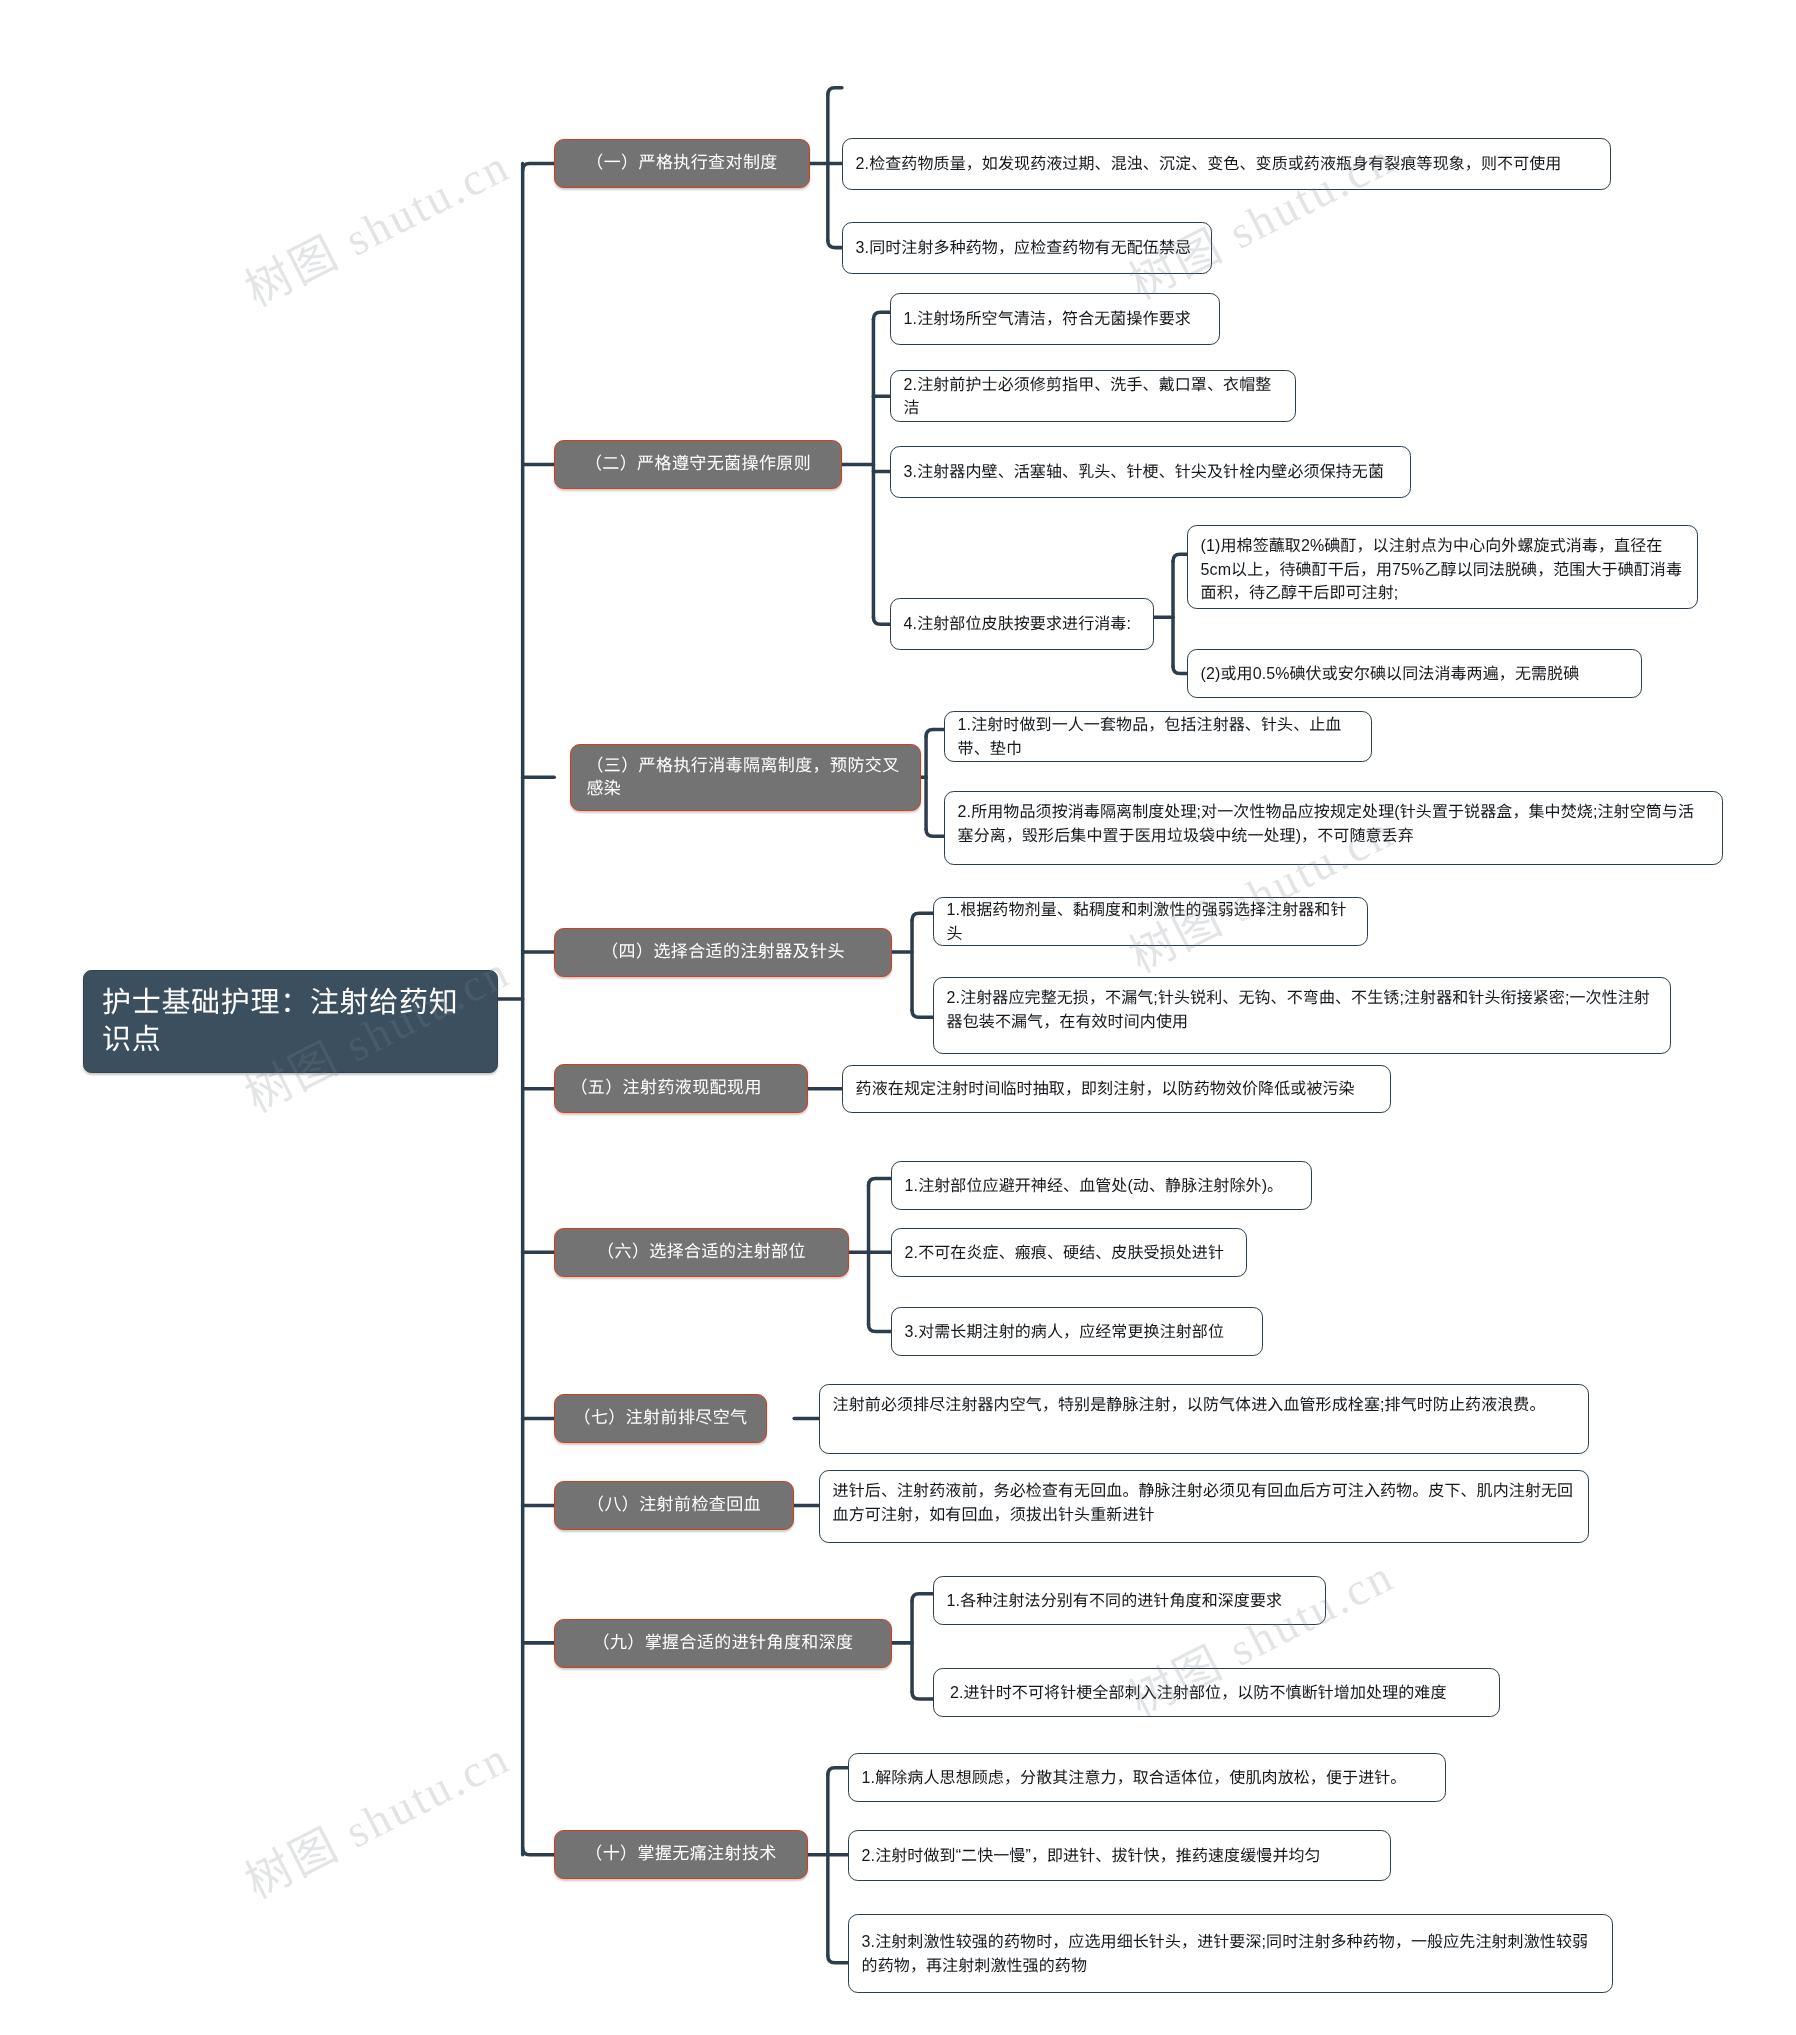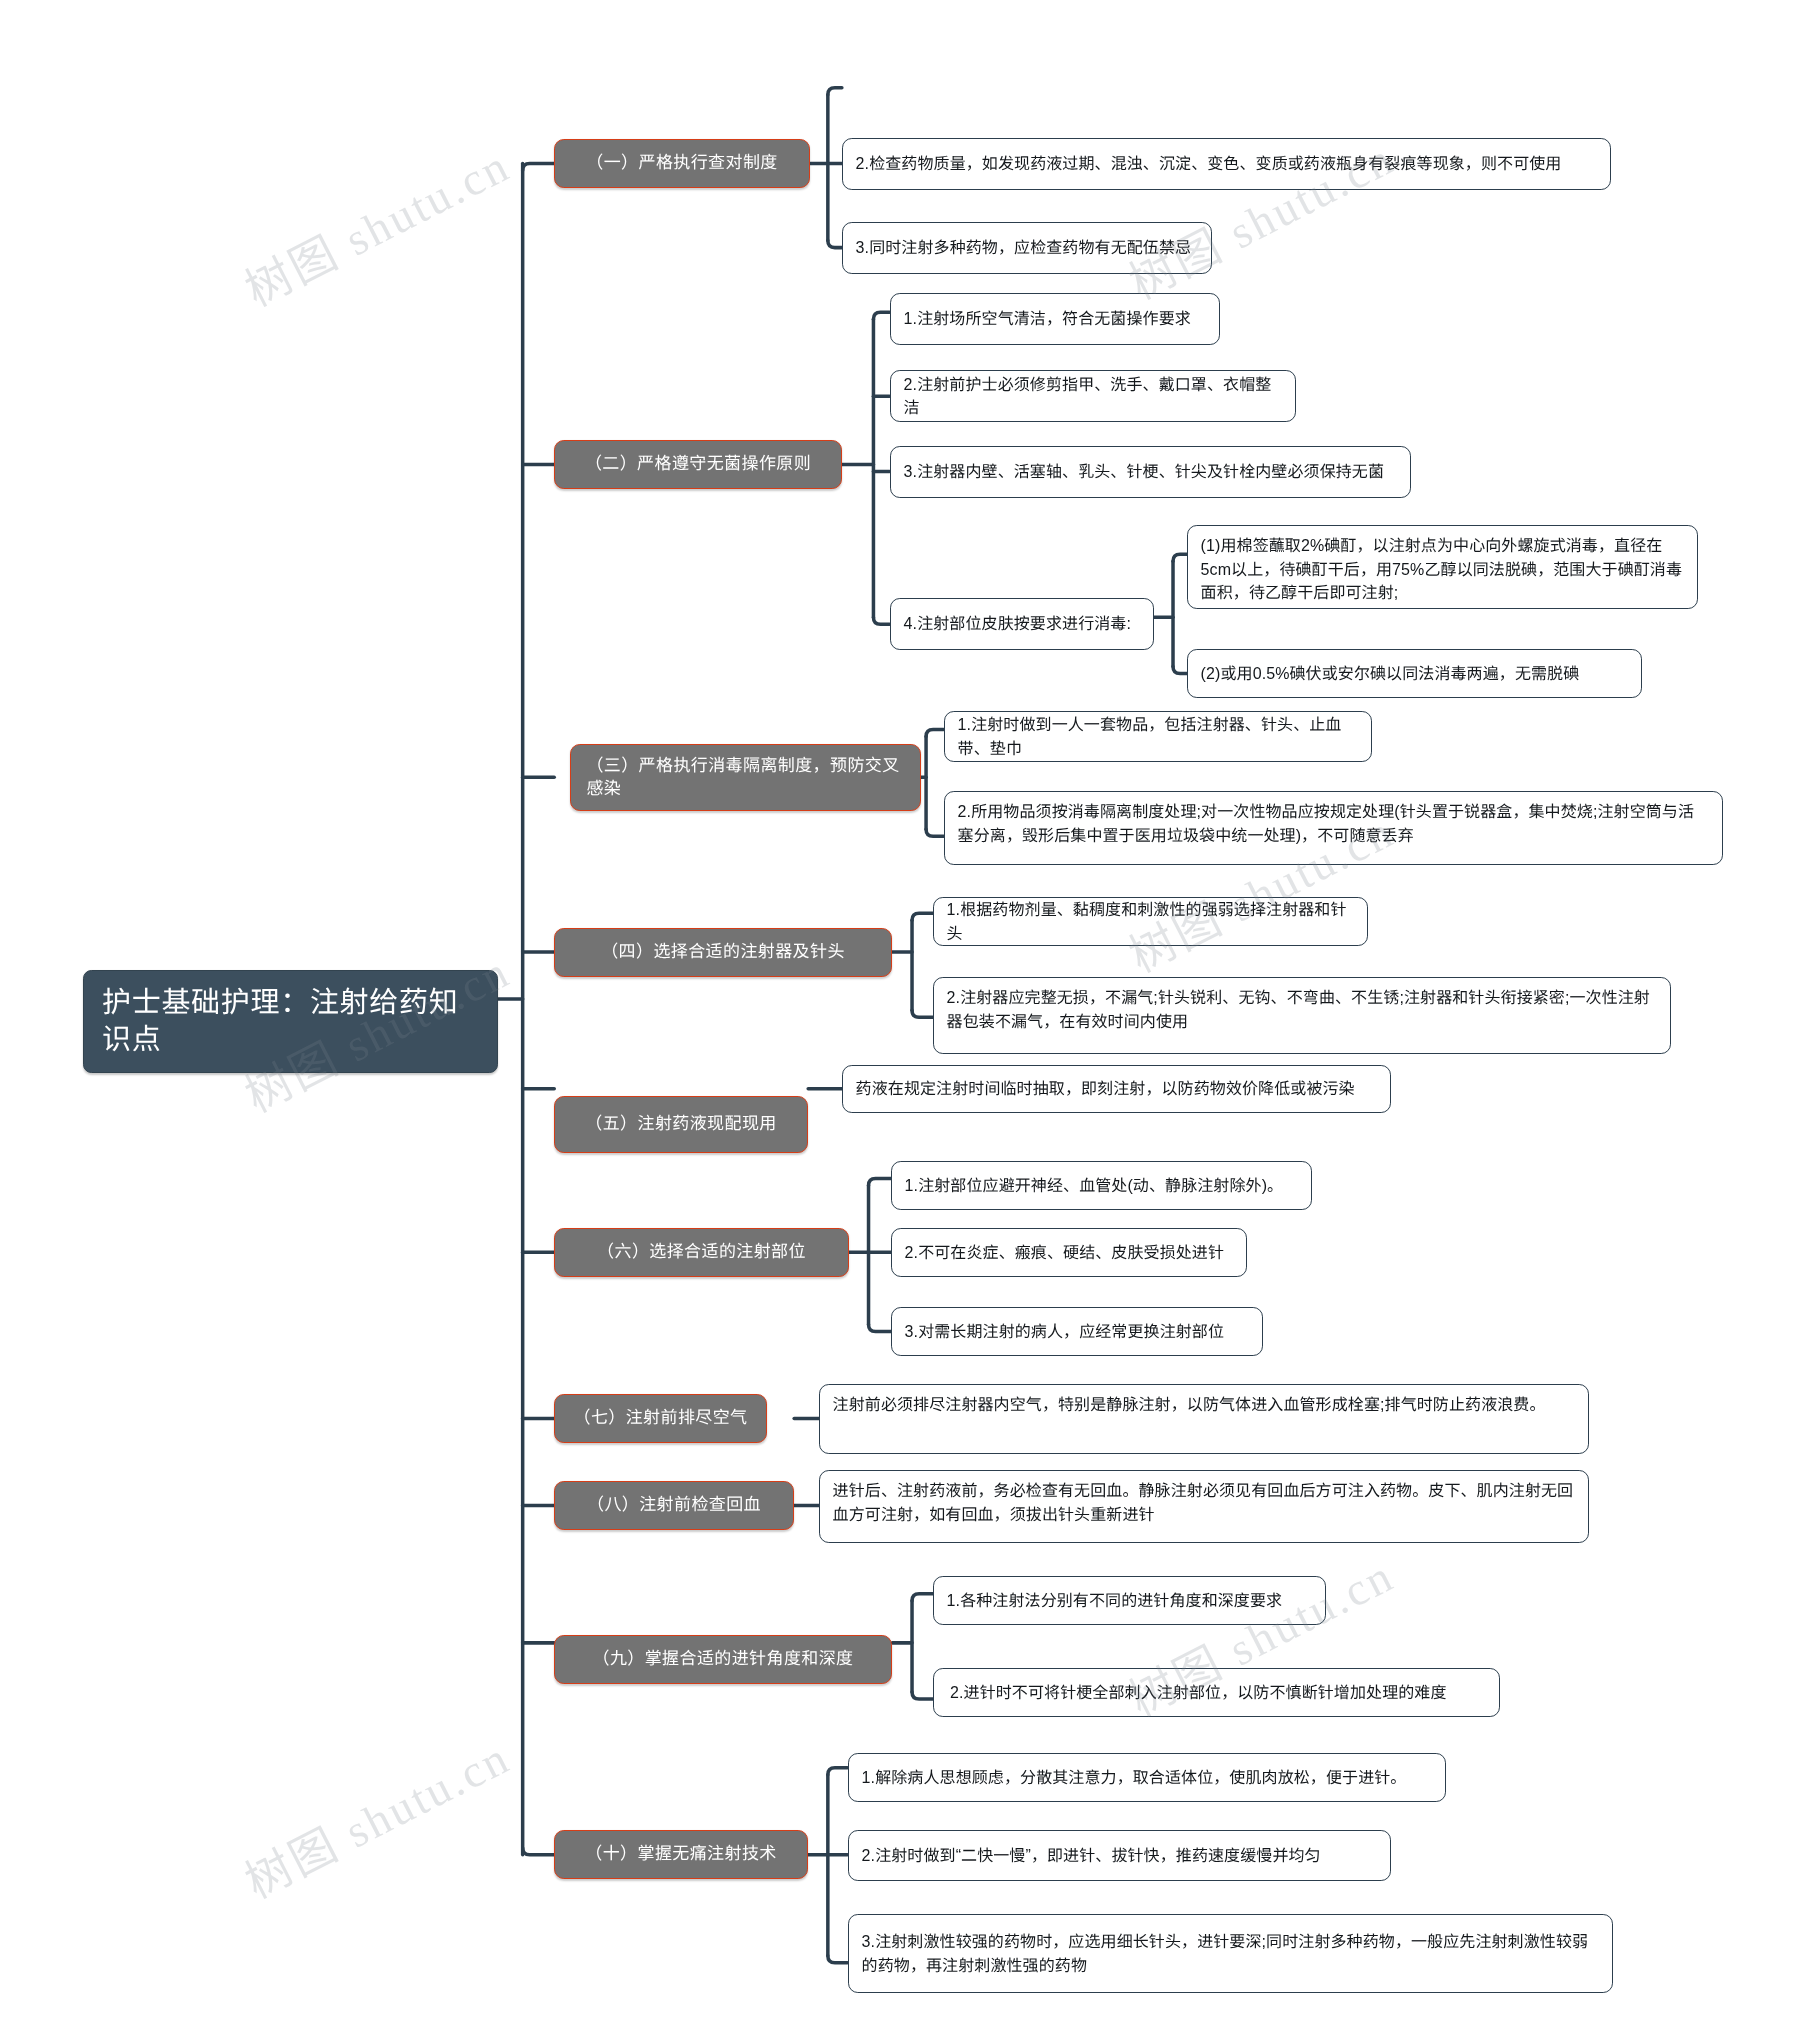--- a/index.html
+++ b/index.html
@@ -235,21 +235,21 @@
     <span>（四）选择合适的注射器及针头</span>
   </div>
 
   <div class="node node-leaf" style="left:933px; top:897px; width:435px; height:49px;">
     <span>1.根据药物剂量、黏稠度和刺激性的强弱选择注射器和针头</span>
   </div>
   <div class="node node-leaf" style="left:933px; top:977px; width:738px; height:77px; align-items:flex-start;">
     <span>2.注射器应完整无损，不漏气;针头锐利、无钩、不弯曲、不生锈;注射器和针头衔接紧密;一次性注射器包装不漏气，在有效时间内使用</span>
   </div>
 
-  <div class="node node-topic" style="left:554px; top:1064px; width:254px; height:57px; justify-content:center;margin-top:32px;">
+  <div class="node node-topic" style="left:554px; top:1064px; width:254px; height:49px; ">
     <span>（五）注射药液现配现用</span>
   </div>
 
   <div class="node node-leaf" style="left:842px; top:1065px; width:549px; height:48px;">
     <span>药液在规定注射时间临时抽取，即刻注射，以防药物效价降低或被污染</span>
   </div>
 
   <div class="node node-topic" style="left:554px; top:1228px; width:295px; height:49px; justify-content:center;">
     <span>（六）选择合适的注射部位</span>
   </div>
@@ -273,21 +273,21 @@
   </div>
 
   <div class="node node-topic" style="left:554px; top:1481px; width:240px; height:49px; justify-content:center;">
     <span>（八）注射前检查回血</span>
   </div>
 
   <div class="node node-leaf" style="left:819px; top:1470px; width:770px; height:73px; align-items:flex-start;">
     <span>进针后、注射药液前，务必检查有无回血。静脉注射必须见有回血后方可注入药物。皮下、肌内注射无回血方可注射，如有回血，须拔出针头重新进针</span>
   </div>
 
-  <div class="node node-topic" style="left:554px; top:1619px; width:338px; height:49px; justify-content:center;margin-top:16px;">
+  <div class="node node-topic" style="left:554px; top:1619px; width:338px; height:49px; justify-content:center;">
     <span>（九）掌握合适的进针角度和深度</span>
   </div>
 
   <div class="node node-leaf" style="left:933px; top:1576px; width:393px; height:49px;">
     <span>1.各种注射法分别有不同的进针角度和深度要求</span>
   </div>
   <div class="node node-leaf" style="left:933px; top:1668px; width:567px; height:49px;padding-left:16px;">
     <span>2.进针时不可将针梗全部刺入注射部位，以防不慎断针增加处理的难度</span>
   </div>
 

